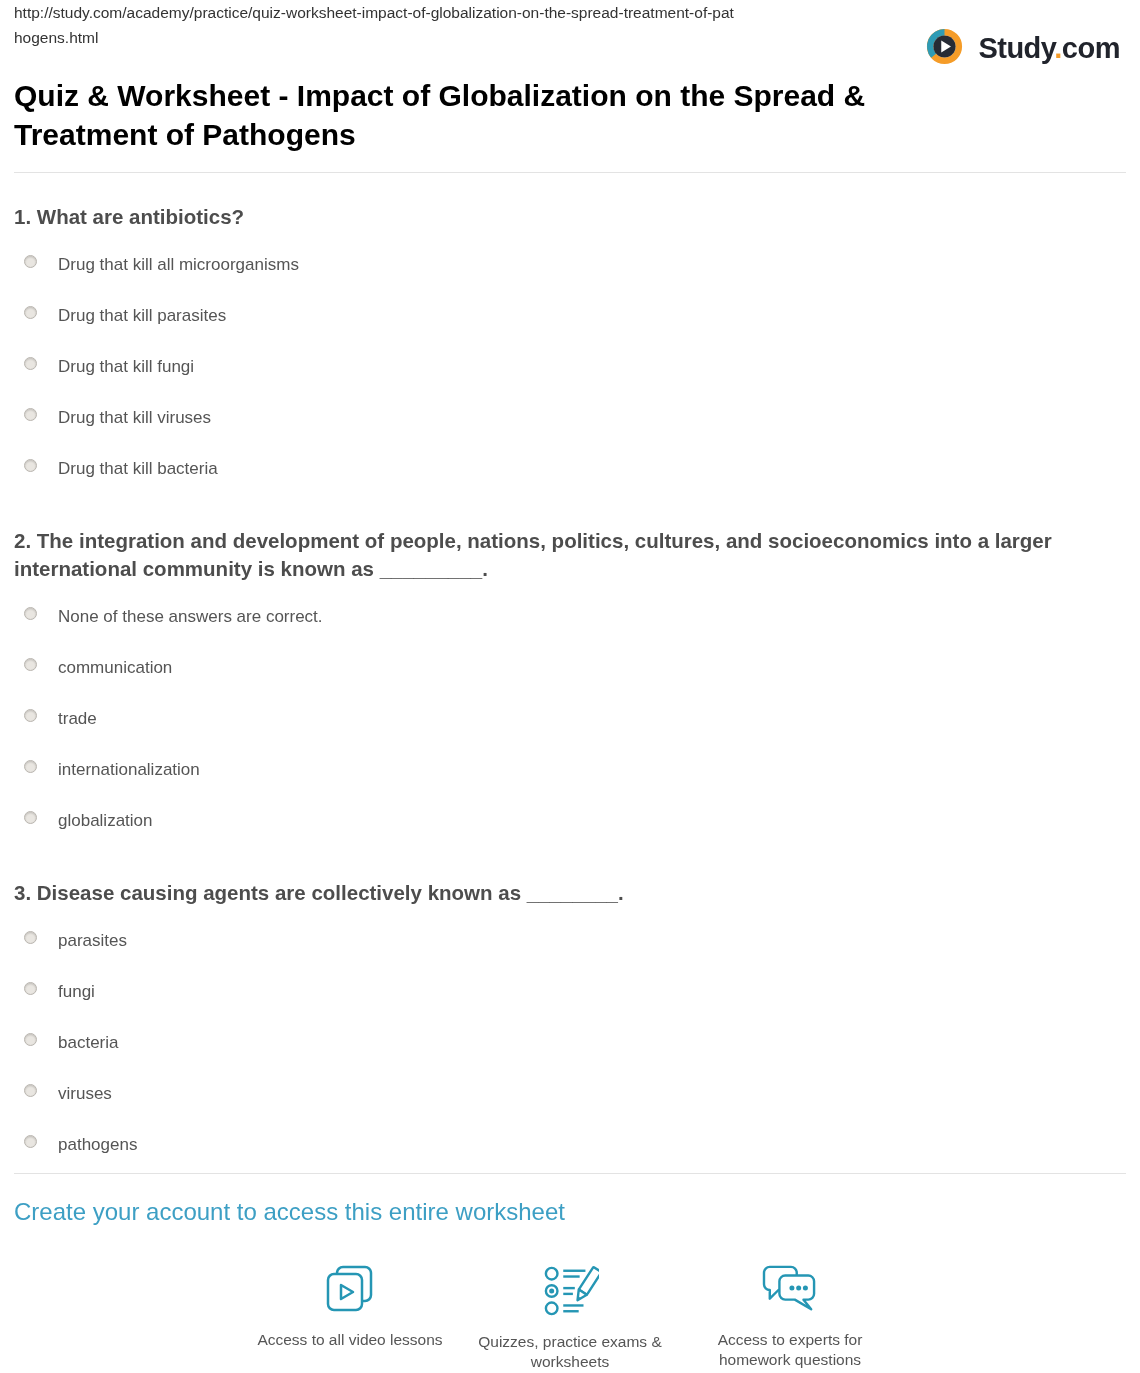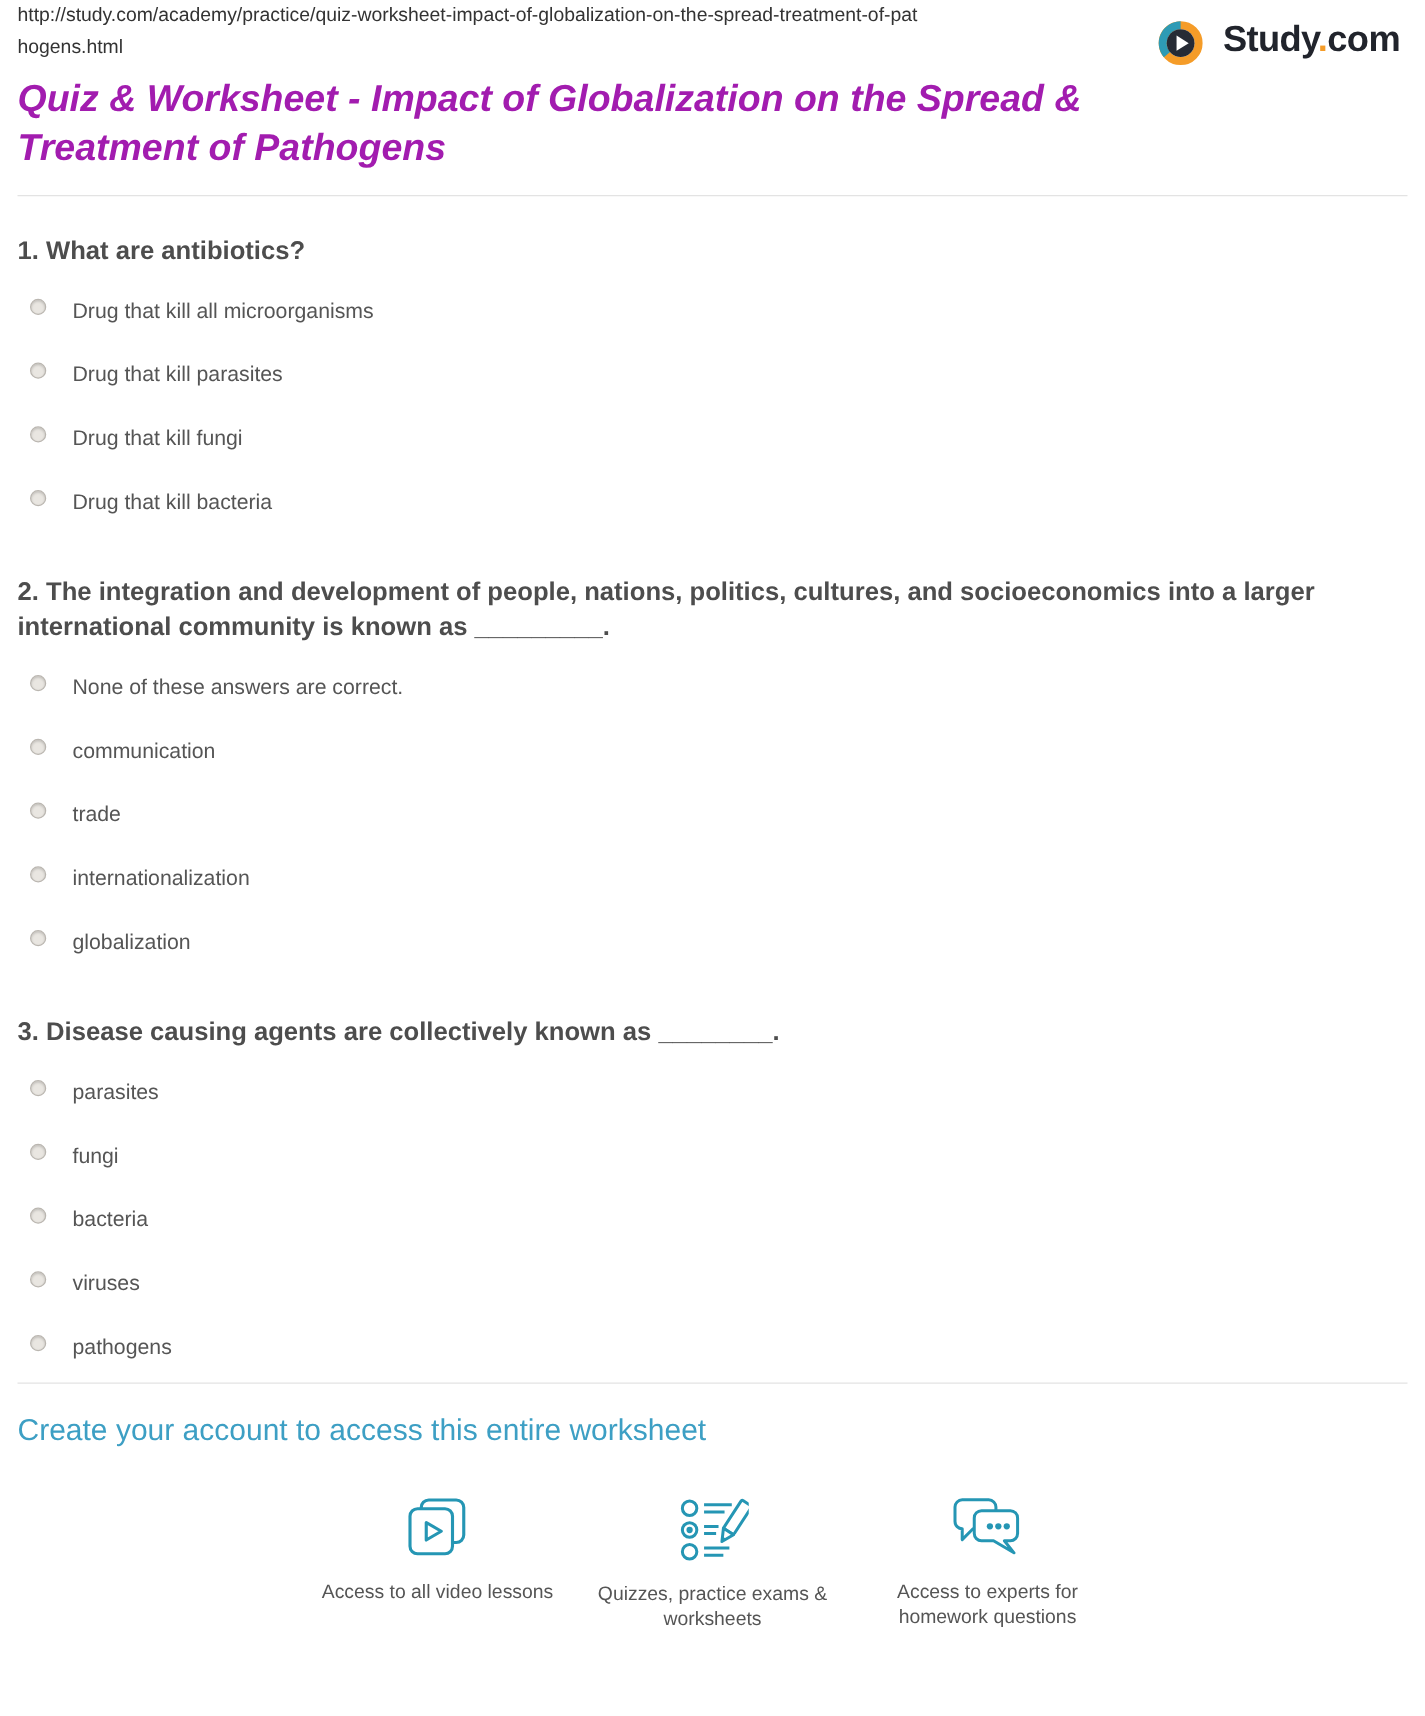--- a/index.html
+++ b/index.html
@@ -15,39 +15,38 @@
   
   .url {
     width: 720px;
     font-size: 15.5px;
     line-height: 25px;
     color: #333;
     word-break: break-all;
   }
   .logo {
     position: absolute;
-    top: 16px;
+    top: 28px;
     right: 20px;
     display: flex;
-    align-items: flex-start;
+    align-items: center;
     gap: 15px;
     cursor: pointer;
   }
   .logo-text { font-size: 29px; font-weight: bold; color: #21242c; letter-spacing: -0.5px; }
   .logo-text .dot { color: #f59c28; }
 
   
   h1.title {
-    margin-top: 10px;
+    margin-top: 26px;
     max-width: 880px;
     font-size: 30px;
     line-height: 39px;
     font-weight: bold;
-    color: #a21caf;
-    font-style: italic;
+    color: #000000;
   }
   hr.rule {
     border: none;
     border-top: 1px solid #e3e3e3;
     margin-top: 18px;
   }
 
   
   .question { margin-top: 30px; }
   .question + .question { margin-top: 48px; }
@@ -141,20 +140,24 @@
         <span class="radio"></span>
         <span class="opt-label">Drug that kill all microorganisms</span>
       </div>
       <div class="opt">
         <span class="radio"></span>
         <span class="opt-label">Drug that kill parasites</span>
       </div>
       <div class="opt">
         <span class="radio"></span>
         <span class="opt-label">Drug that kill fungi</span>
+      </div>
+      <div class="opt">
+        <span class="radio"></span>
+        <span class="opt-label">Drug that kill viruses</span>
       </div>
       <div class="opt">
         <span class="radio"></span>
         <span class="opt-label">Drug that kill bacteria</span>
       </div>
     </div>
   </div>
 
   <div class="question">
     <div class="q-heading"><span>2.</span> <span>The integration and development of people, nations, politics, cultures, and socioeconomics into a larger international community is known as _________.</span></div>

